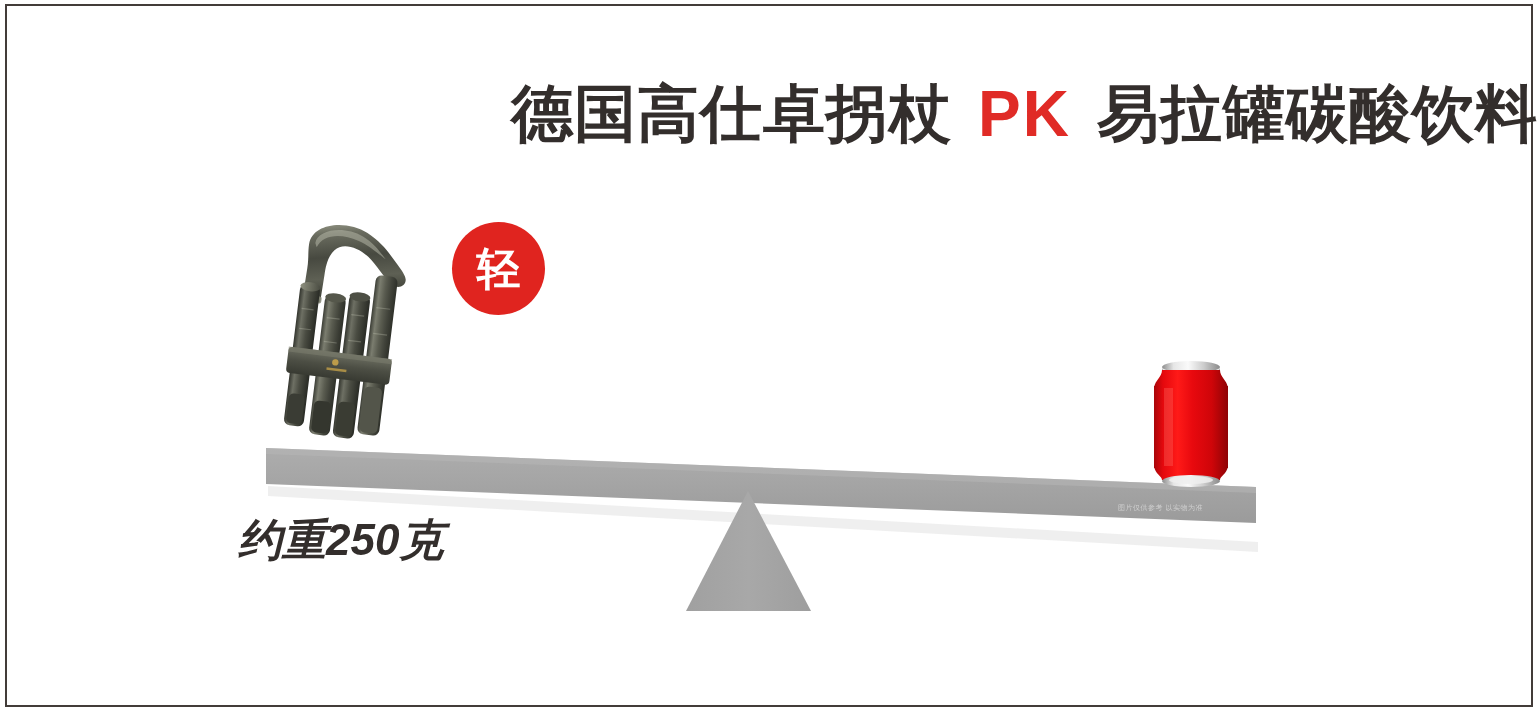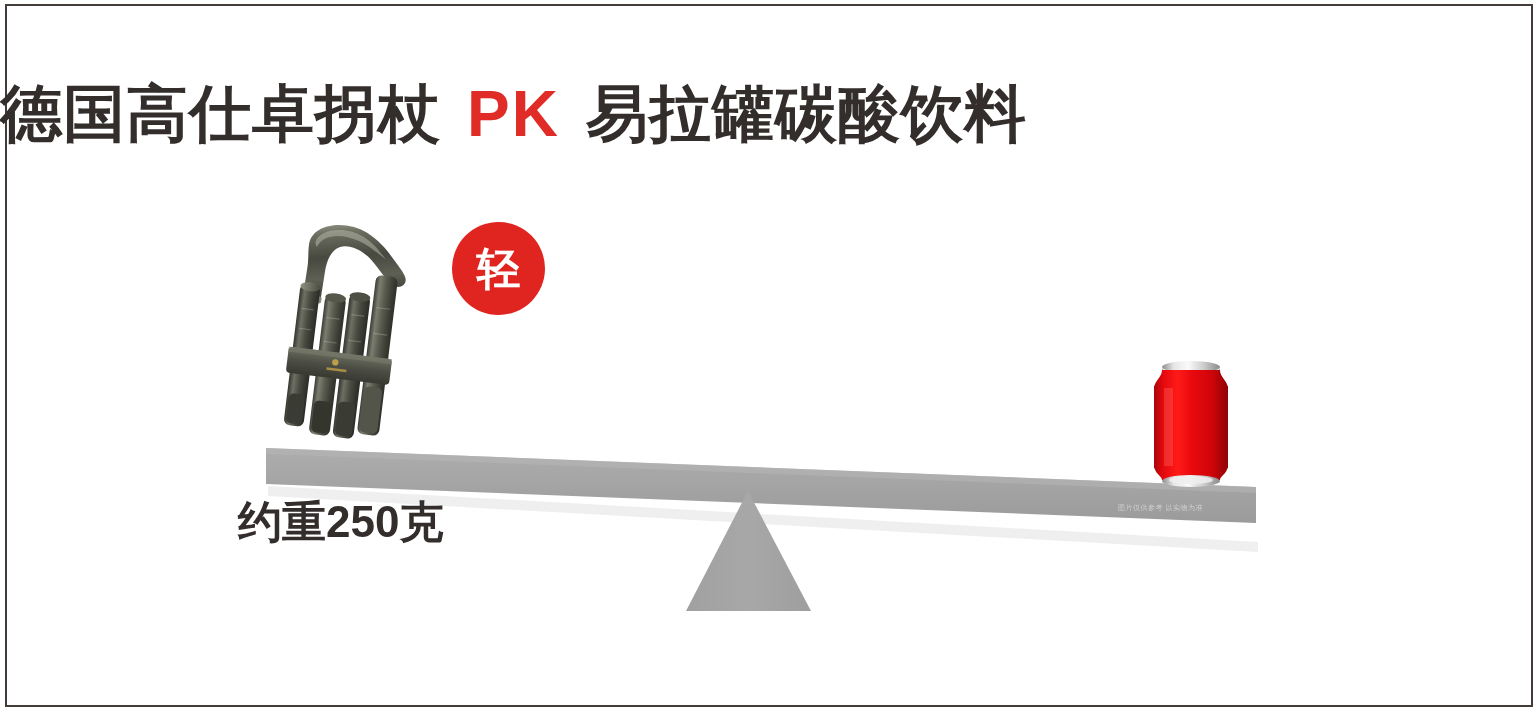--- a/index.html
+++ b/index.html
@@ -30,21 +30,21 @@
     box-sizing: border-box;
     pointer-events: none;
   }
 
   
   .title {
     position: absolute;
     left: 0;
     top: 78px;
     width: 1538px;
-    text-align: left;
+    text-align: right;
     white-space: nowrap;
     font-size: 62px;
     font-weight: bold;
     letter-spacing: 1px;
     line-height: 1;
     color: #332e2c;
   }
   .title .seg {
     display: inline-block;
     vertical-align: middle;
@@ -89,21 +89,21 @@
   
   .weight-label {
     position: absolute;
     font-size: 44px;
     font-weight: bold;
     color: #332e2c;
     white-space: nowrap;
     line-height: 1;
     letter-spacing: 0px;
   }
-  .weight-left  { left: 238px;  top: 500px; }
+  .weight-left  { left: 238px;  top: 518px; font-style: italic; }
   .weight-right { left: 1076px; top: 530px; }
 
   
   .cane {
     position: absolute;
     left: 268px;
     top: 214px;
     width: 160px;
     height: 246px;
   }

